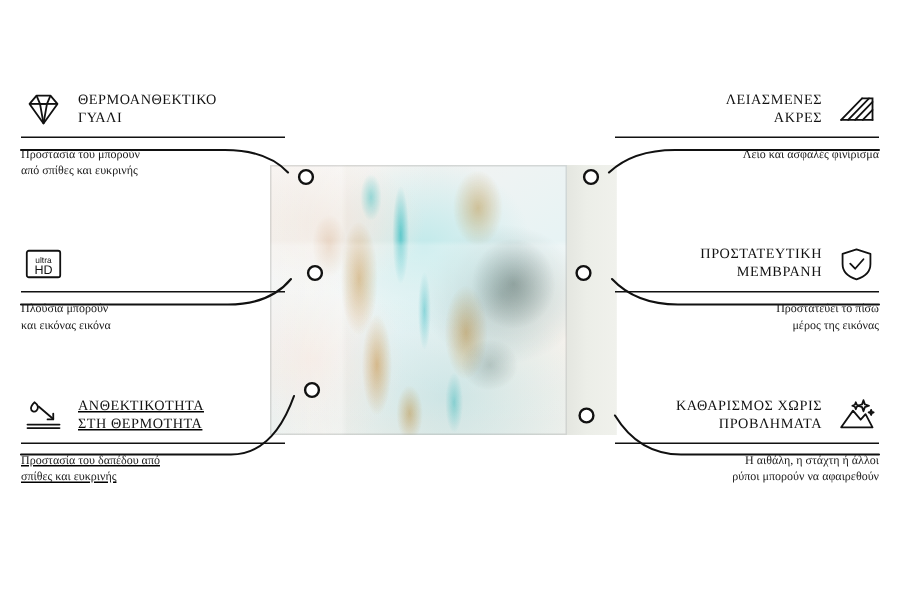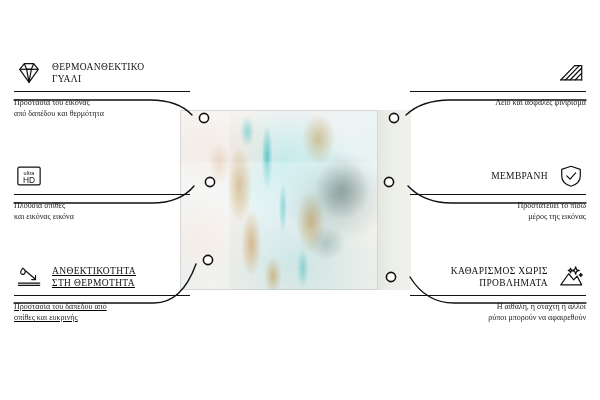--- a/index.html
+++ b/index.html
@@ -164,36 +164,36 @@
           <path d="M13.5 10 H18.5"></path>
         </g>
       </svg>
       <div class="title">
         <div>ΘΕΡΜΟΑΝΘΕΚΤΙΚΟ</div>
         <div>ΓΥΑΛΙ</div>
       </div>
     </div>
     <div class="rule"></div>
     <div class="desc">
-      <div>Προστασία του εικόνας</div>
-      <div>από δαπέδου και θερμότητα</div>
+      <div>Προστασία του μπορούν</div>
+      <div>από σπίθες και ευκρινής</div>
     </div>
   </div>
 
   <div class="feature left" id="f-print">
     <div class="head">
       <svg class="icon" viewBox="0 0 32 28">
         <rect x="4" y="4.5" width="24" height="19" rx="1.5" stroke="#111" stroke-width="1.3" fill="none"></rect>
         <text x="16" y="13" font-family="Liberation Sans, sans-serif" font-size="6" text-anchor="middle" fill="#111">ultra</text>
         <text x="16" y="21" font-family="Liberation Sans, sans-serif" font-size="9" text-anchor="middle" fill="#111">HD</text>
       </svg>
     </div>
     <div class="rule"></div>
     <div class="desc">
-      <div>Πλούσια σπίθες</div>
+      <div>Πλούσια μπορούν</div>
       <div>και εικόνας εικόνα</div>
     </div>
   </div>
 
   <div class="feature left" id="f-heatres">
     <div class="head">
       <svg class="icon" viewBox="0 0 32 28">
         <g stroke="#111" stroke-width="1.3" fill="none" stroke-linecap="round" stroke-linejoin="round">
           <path d="M9.5 4.5 C12.5 6.5 12.5 9 11 10.5 C9.5 12 7 11 7 8.8 C7 7 8.4 5.6 9.5 4.5 Z"></path>
           <path d="M12.5 7.5 L23 16.5"></path>
@@ -209,20 +209,24 @@
     </div>
     <div class="rule"></div>
     <div class="desc">
       <div>Προστασία του δαπέδου από</div>
       <div>σπίθες και ευκρινής</div>
     </div>
   </div>
 
   <div class="feature right" id="f-edges">
     <div class="head">
+      <div class="title">
+        <div>ΛΕΙΑΣΜΕΝΕΣ</div>
+        <div>ΑΚΡΕΣ</div>
+      </div>
       <svg class="icon" viewBox="0 0 32 28">
         <g stroke="#111" stroke-width="1.3" fill="none" stroke-linecap="round">
           <path d="M5 21.5 L20 6"></path>
           <path d="M10 21.5 L25 6"></path>
           <path d="M15 21.5 L27.5 8.6"></path>
           <path d="M20.5 21.5 L27.5 14.2"></path>
           <path d="M5 21.5 H27.5"></path>
           <path d="M27.5 21.5 V6 H20"></path>
         </g>
       </svg>
@@ -230,20 +234,21 @@
     <div class="rule"></div>
     <div class="desc">
       <div>Λείο και ασφαλές φινίρισμα</div>
       <div></div>
     </div>
   </div>
 
   <div class="feature right" id="f-membrane">
     <div class="head">
       <div class="title">
+        <div>ΠΡΟΣΤΑΤΕΥΤΙΚΗ</div>
         <div>ΜΕΜΒΡΑΝΗ</div>
       </div>
       <svg class="icon" viewBox="0 0 32 28">
         <g stroke="#111" stroke-width="1.3" fill="none" stroke-linejoin="round" stroke-linecap="round">
           <path d="M16 3.5 L26 6.8 V14 C26 19.6 21.6 23.3 16 25 C10.4 23.3 6 19.6 6 14 V6.8 Z"></path>
           <path d="M11.5 13.8 L15 17.4 L21 10.6"></path>
         </g>
       </svg>
     </div>
     <div class="rule"></div>

